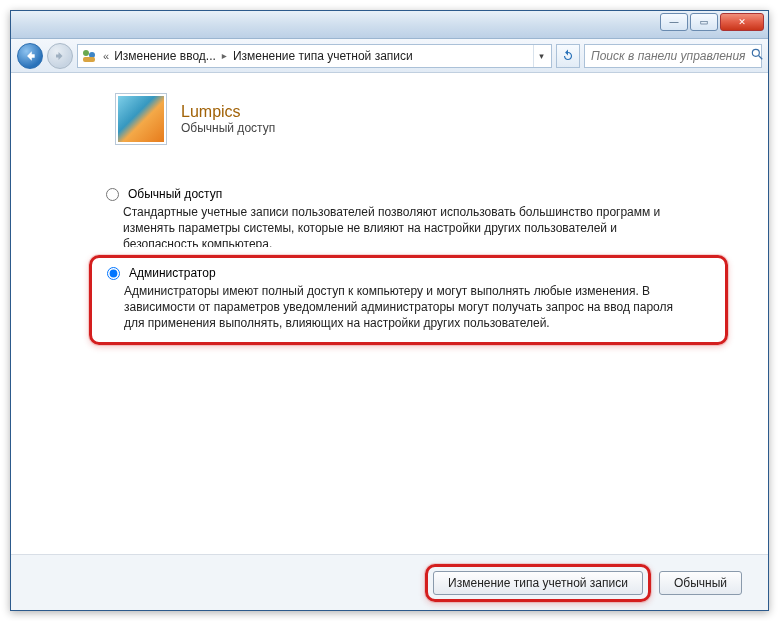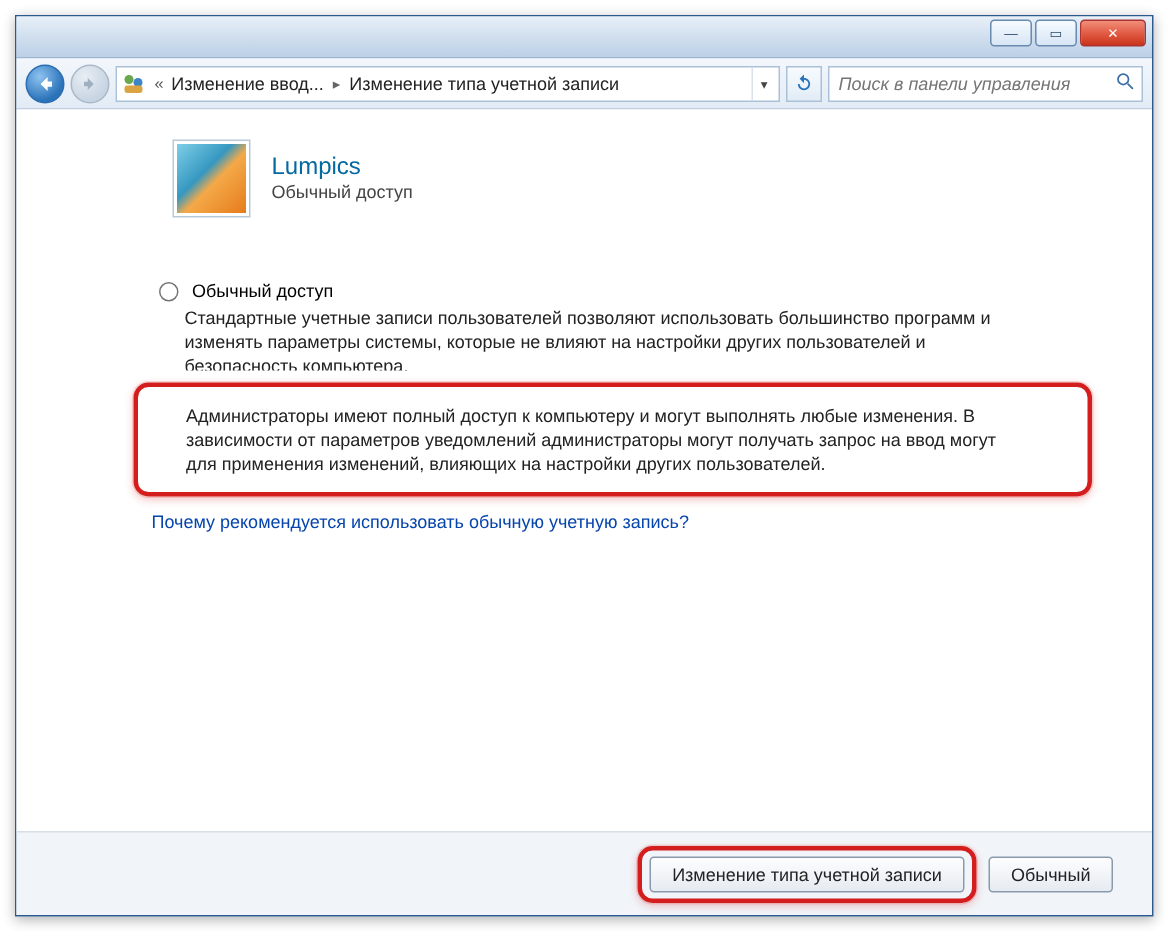--- a/index.html
+++ b/index.html
@@ -90,21 +90,21 @@
   .bc-chevrons { color: #555; font-size: 11px; padding: 0 3px; }
   .bc-drop { width: 16px; text-align: center; color: #444; border-left: 1px solid #d8e2ec; height: 100%; display:flex; align-items:center; justify-content:center; font-size:9px;}
   .refresh-btn {
     width: 24px; height: 24px;
     border: 1px solid #abc1d8;
     background: linear-gradient(to bottom,#f7fbff,#e2ecf6);
     display:flex; align-items:center; justify-content:center;
     color: #2a72b9;
   }
   .search-box {
-    width: 210px; height: 24px;
+    width: 178px; height: 24px;
     border: 1px solid #abc1d8;
     background: #fff;
     display: flex; align-items: center;
     padding: 0 4px;
     justify-content: space-between;
   }
   .search-box input {
     border: none; outline: none;
     flex: 1; font-size: 12px;
     font-style: italic; color: #888;
@@ -133,21 +133,21 @@
   .avatar {
     width: 52px; height: 52px;
     border: 1px solid #b8c8d8;
     padding: 2px;
     background: #fff;
   }
   .avatar-inner {
     width: 100%; height: 100%;
     background: linear-gradient(135deg, #7ecfe8 0%, #3698c0 40%, #f4a948 55%, #e67b1c 100%);
   }
-  .user-name { font-size: 16px; color: #0369a1; }
+  .user-name { font-size: 16px; color: #a16207; }
   .user-role { font-size: 12px; color: #444; }
   .option-block {
     margin-bottom: 8px;
     padding: 6px 0 6px 0;
     border-radius: 6px;
   }
   .opt-row { display: flex; align-items: flex-start; gap: 6px; }
   .opt-row input[type=radio] { margin-top: 1px; }
   .opt-label { font-size: 12px; color: #000; }
   .opt-desc {
@@ -270,24 +270,27 @@
 
     <div class="option-block" style="height:66px; overflow:hidden;">
       <div class="opt-row">
         <input type="radio" name="acct" style="">
         <span class="opt-label">Обычный доступ</span>
       </div>
       <div class="opt-desc">Стандартные учетные записи пользователей позволяют использовать большинство программ и изменять параметры системы, которые не влияют на настройки других пользователей и безопасность компьютера.</div>
     </div>
 
     <div class="option-block option-admin">
-      <div class="opt-desc">Администраторы имеют полный доступ к компьютеру и могут выполнять любые изменения. В зависимости от параметров уведомлений администраторы могут получать запрос на ввод могут для применения изменений, влияющих на настройки других пользователей.</div>
-    </div>
-
-    <div class="why-link">Почему рекомендуется использовать обычную учетную запись?</div>
+      <div class="opt-row">
+        <input type="radio" name="acct" checked="" style="">
+        <span class="opt-label">Администратор</span>
+      </div>
+      <div class="opt-desc">Администраторы имеют полный доступ к компьютеру и могут выполнять любые изменения. В зависимости от параметров уведомлений администраторы могут получать запрос на ввод пароля для применения выполнять, влияющих на настройки других пользователей.</div>
+    </div>
+
   </div>
 
   <div class="footer">
     <div class="btn-wrap-highlight">
       <div class="btn">Изменение типа учетной записи</div>
     </div>
     <div class="btn">Обычный</div>
   </div>
 
 </div>

